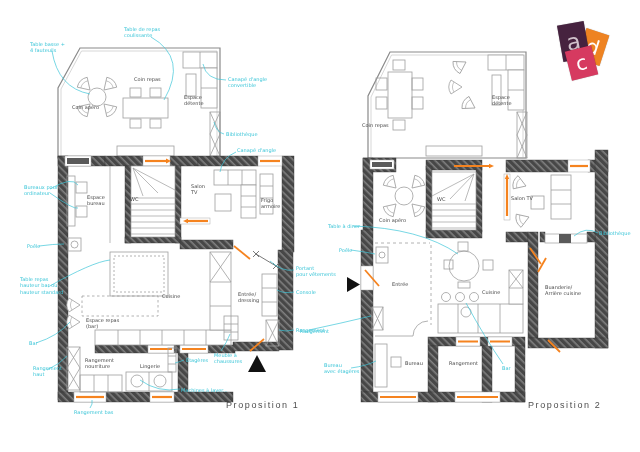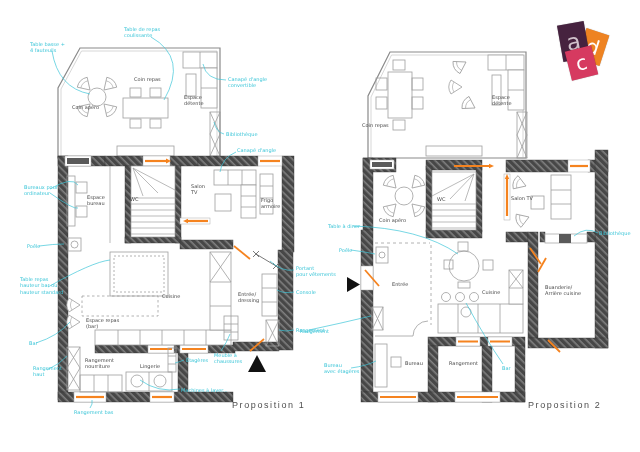--- a/index.html
+++ b/index.html
@@ -423,21 +423,21 @@
       <div class="ann black" style="left: 437px; top: 196px;">WC</div>
       <div class="ann black" style="left: 511px; top: 195px;">Salon TV</div>
       <div class="ann black" style="left: 392px; top: 281px;">Entrée</div>
       <div class="ann black" style="left: 482px; top: 289px;">Cuisine</div>
       <div class="ann black" style="left: 545px; top: 284px;">Buanderie/
 Arrière cuisine</div>
       <div class="ann black" style="left: 405px; top: 360px;">Bureau</div>
       <div class="ann black" style="left: 449px; top: 360px;">Rangement</div>
     </div>
 
-  <div class="plan-title" style="left:232px;top:400px">Proposition 1</div>
+  <div class="plan-title" style="left:226px;top:400px">Proposition 1</div>
   <div class="plan-title" style="left:528px;top:400px">Proposition 2</div>
 
   <div class="logo">
     <div class="card card-d">
       <span>d</span>
     </div>
     <div class="card card-a">
       <span>a</span>
     </div>
     <div class="card card-c">

